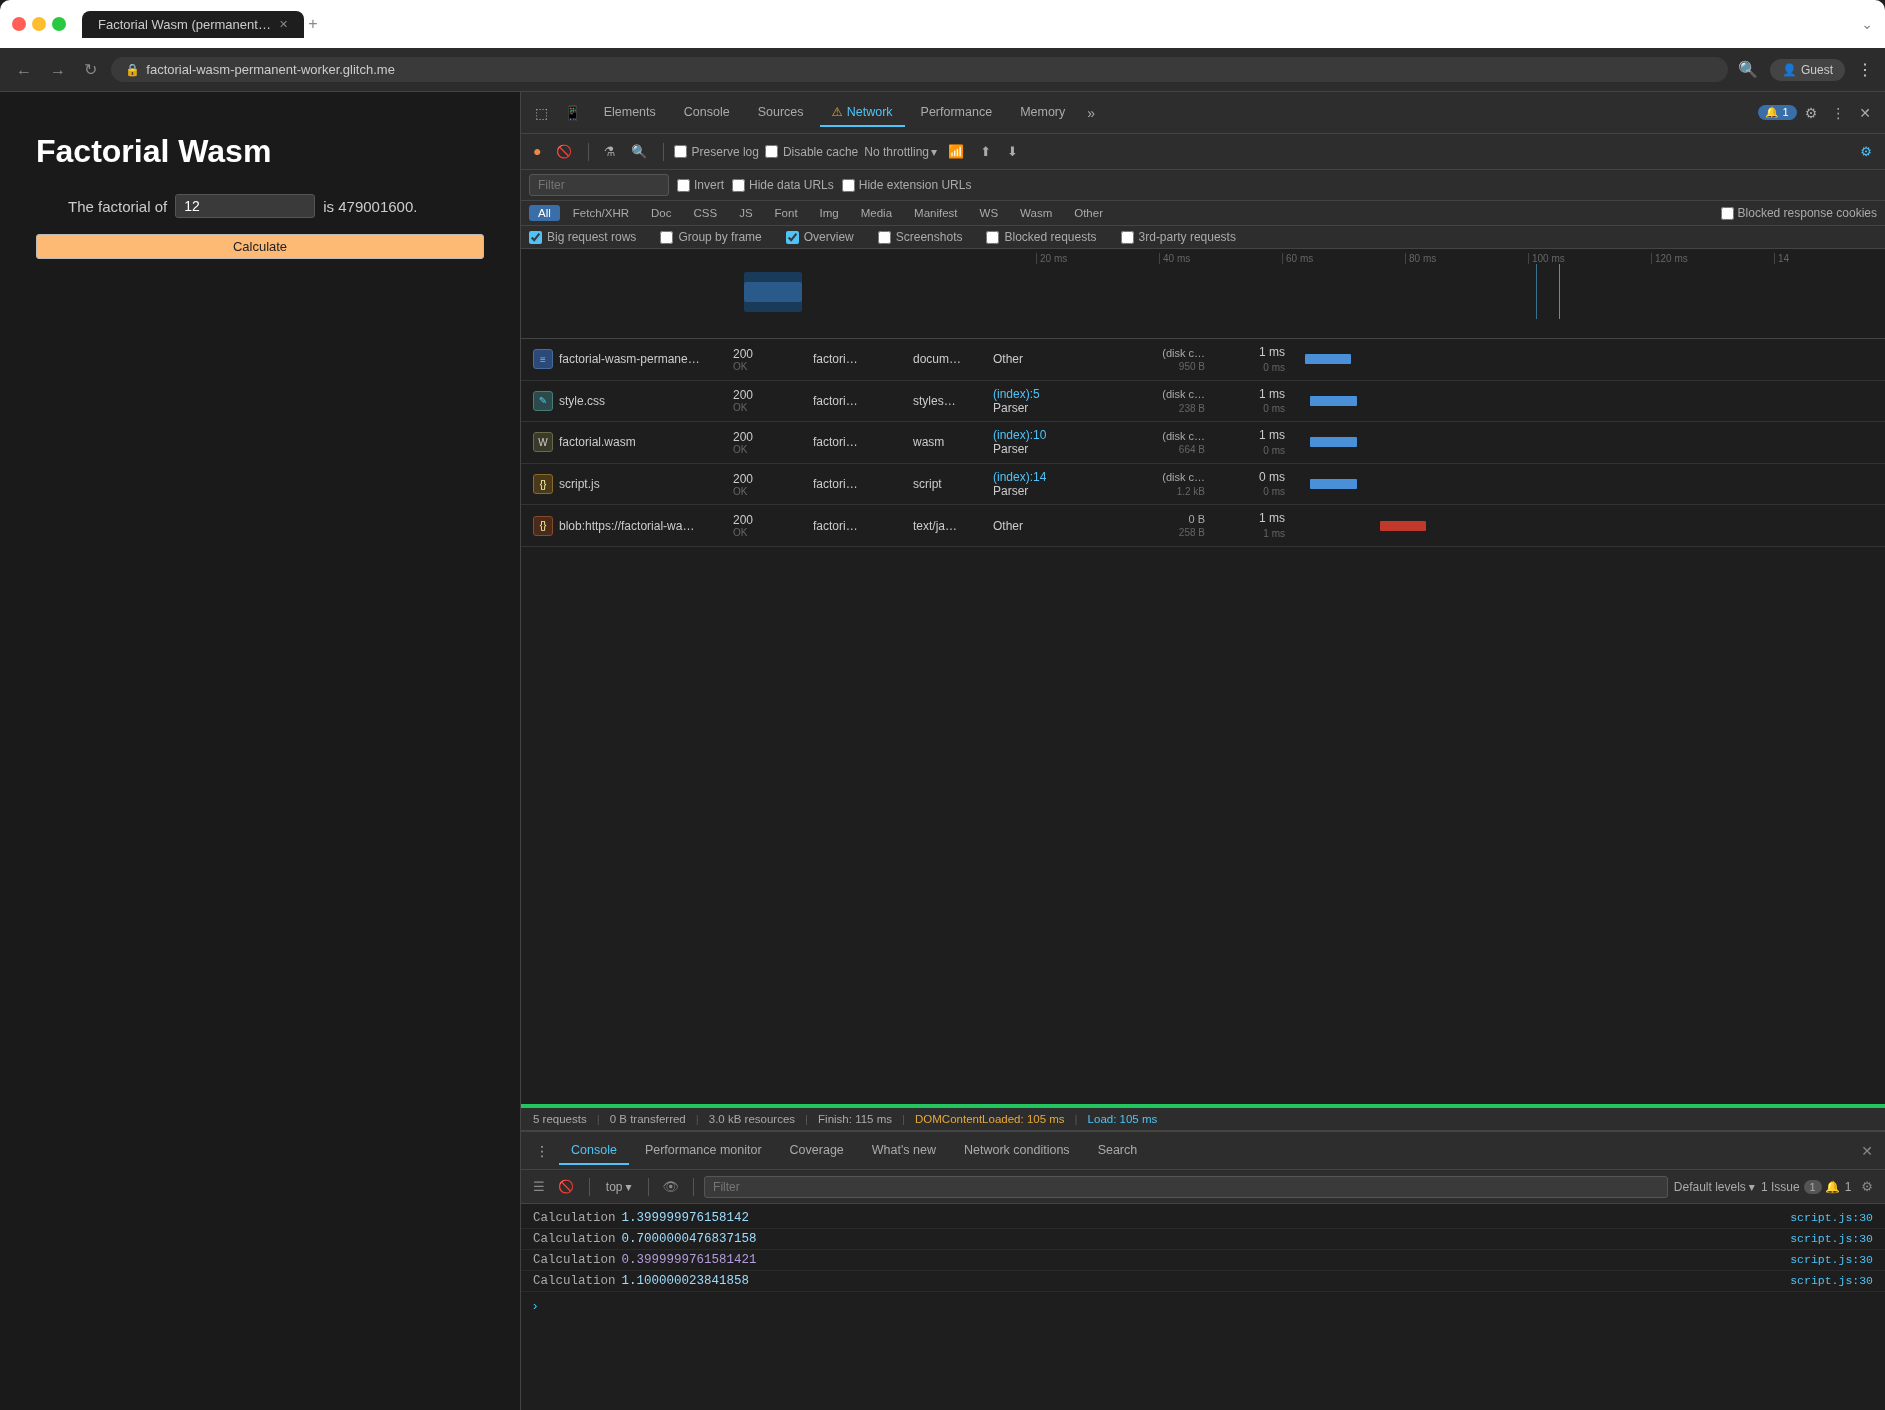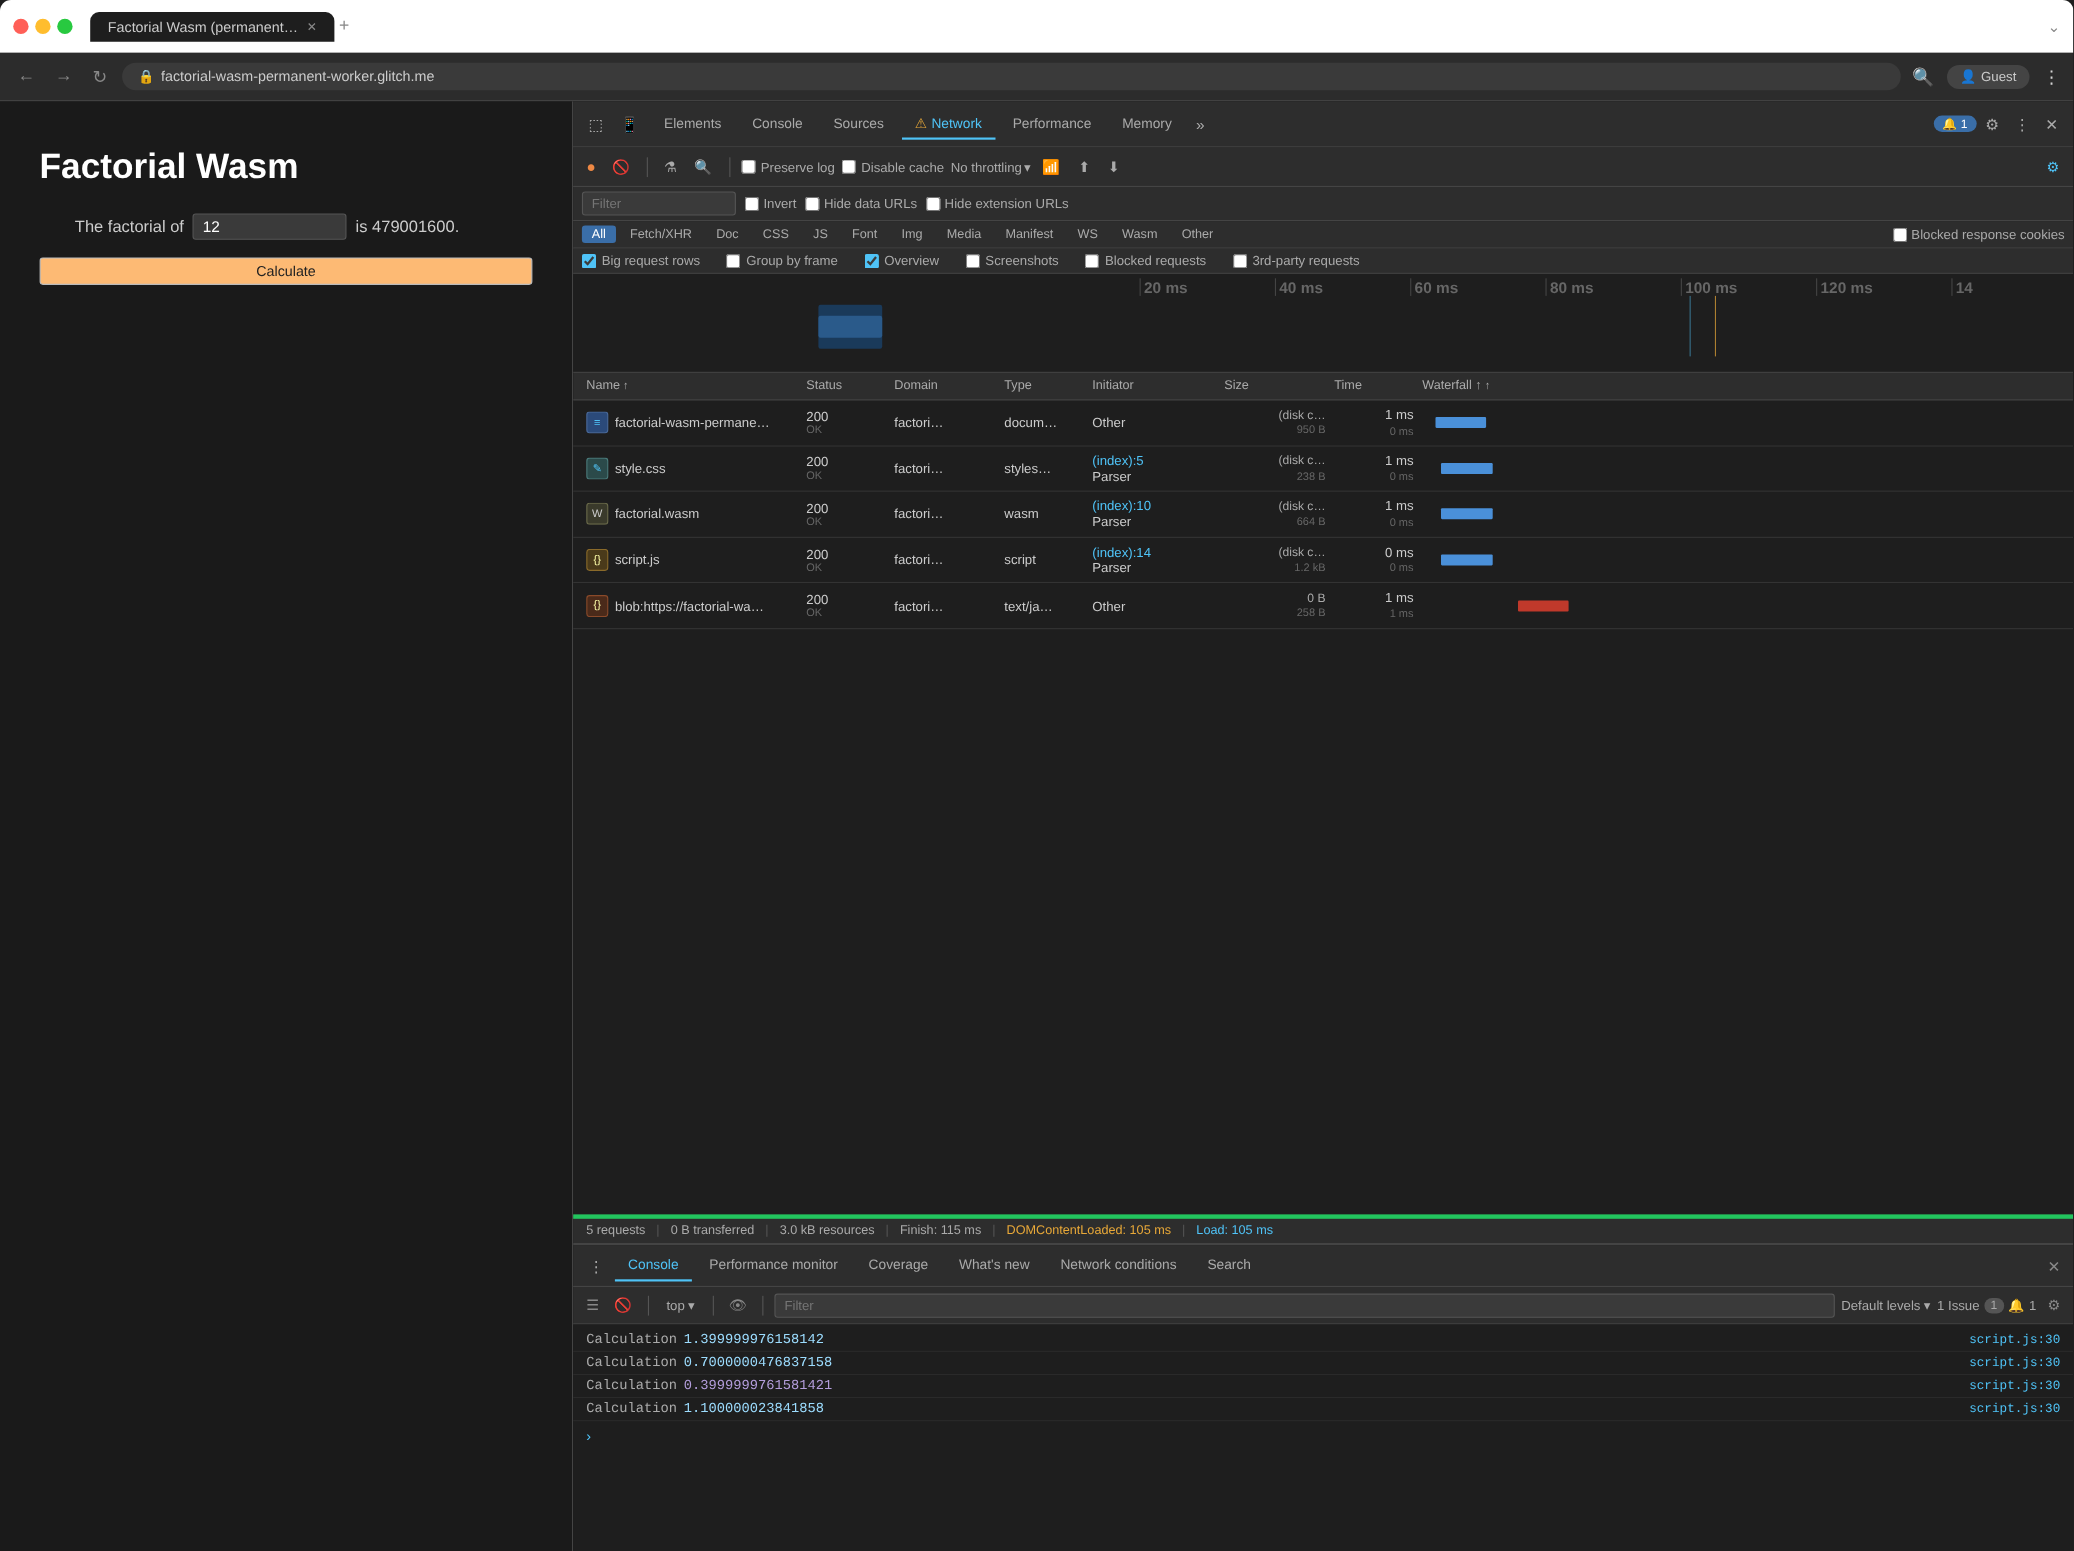--- a/index.html
+++ b/index.html
@@ -325,24 +325,23 @@
     .timeline-area {
       background: #1e1e1e;
       height: 90px;
       border-bottom: 1px solid #444;
       position: relative;
       overflow: hidden;
     }
     .timeline-ruler {
       display: flex;
       padding: 4px 0 0 515px;
-      font-size: 14px;
+      font-size: 10px;
       color: #666;
       gap: 12px;
-      font-weight: bold;
     }
     .ruler-mark {
       flex: 1;
       border-left: 1px solid #444;
       padding-left: 3px;
       min-width: 110px;
     }
 
     
     .network-table {
@@ -729,30 +728,20 @@
             <div style="position:relative; height:55px; margin-left:200px;">
               <div style="position:absolute; top:8px; left:2%; width:5%; height:40px; background:#1a3a5a; border-radius:2px;"></div>
               <div style="position:absolute; top:18px; left:2%; width:5%; height:20px; background:#2a5a8a; border-radius:2px;"></div>
 
               <div style="position:absolute; top:0; left:70%; width:1px; height:100%; background:#4fc3f7; opacity:0.5;"></div>
               <div style="position:absolute; top:0; left:72%; width:1px; height:100%; background:#e8a838; opacity:0.7;"></div>
             </div>
           </div>
 
           <div class="network-table">
-            <div class="nt-header">
-              <div class="nt-col sortable">Name</div>
-              <div class="nt-col">Status</div>
-              <div class="nt-col">Domain</div>
-              <div class="nt-col">Type</div>
-              <div class="nt-col">Initiator</div>
-              <div class="nt-col">Size</div>
-              <div class="nt-col">Time</div>
-              <div class="nt-col sortable">Waterfall ↑</div>
-            </div>
 
             <div class="nt-row">
               <div class="nt-cell nt-name-cell">
                 <div class="file-icon icon-html">≡</div>
                 <span>factorial-wasm-permane…</span>
               </div>
               <div class="nt-cell">
                   <div>200</div>
                   <div style="color:#666;font-size:10px;">OK</div>
                 </div>

